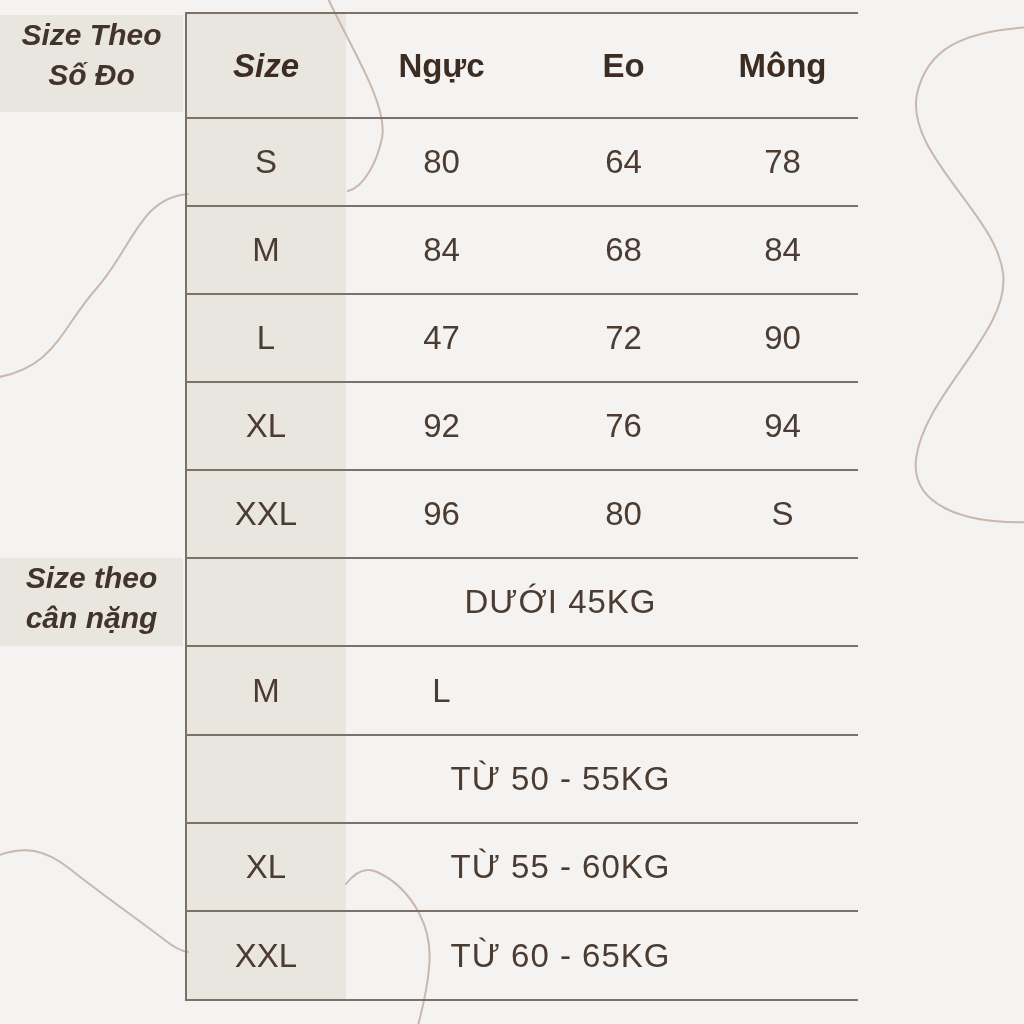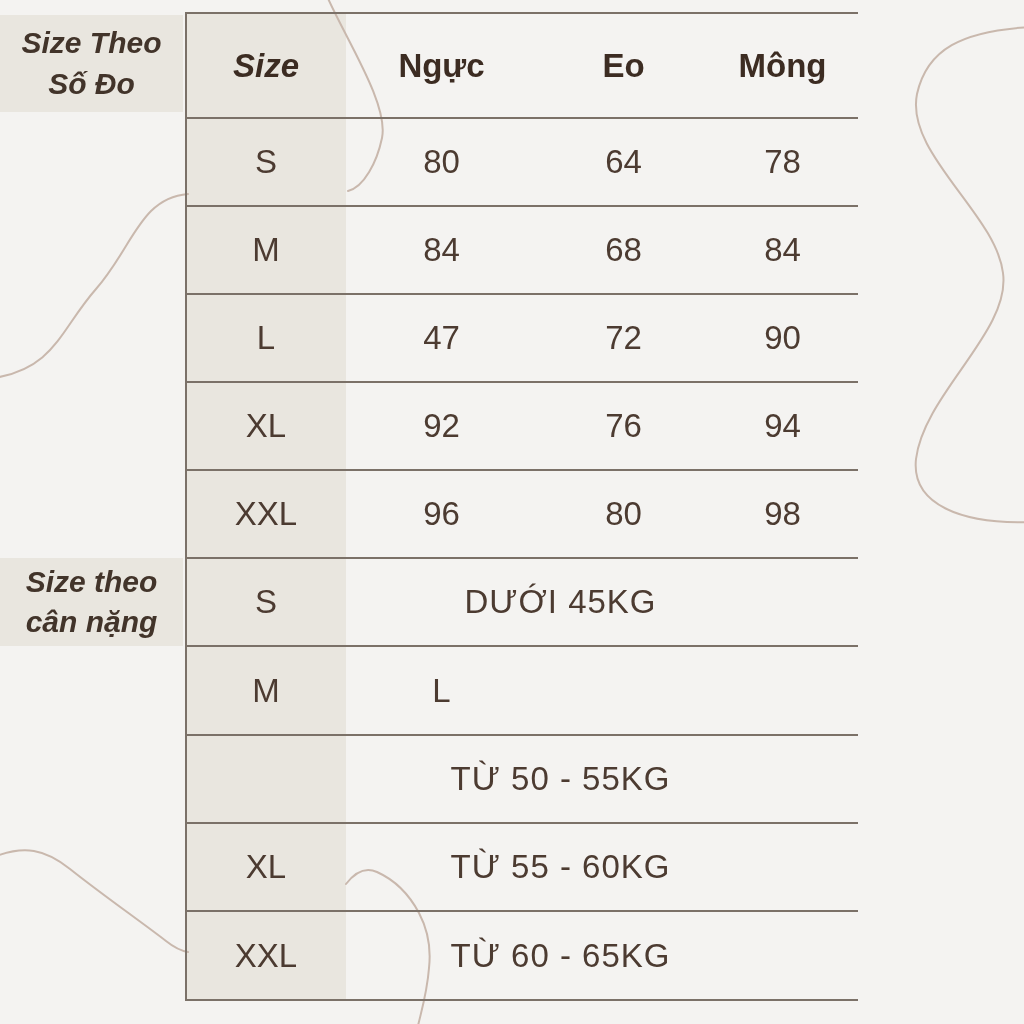--- a/index.html
+++ b/index.html
@@ -12,21 +12,21 @@
     color:#4c3b31;
   }
   
   .curves { position:absolute; left:0; top:0; z-index:3; pointer-events:none; }
   .curves path { fill:none; stroke:#c9b8ad; stroke-width:2; stroke-linecap:round; }
 
   
   .label-box {
     position:absolute; left:0; width:183px;
     background:#e9e6df;
-    display:flex; flex-direction:column; align-items:center; justify-content:center;
+    display:flex; flex-direction:column; align-items:center; justify-content:flex-start;
     font-weight:bold; font-style:italic;
     font-size:30px; line-height:1.34; color:#42342a;
     z-index:2; text-align:center;
   }
   .box1 { top:15px; height:97px; }
   .box2 { top:558px; height:88px; }
   .size-col-bg {
     position:absolute; left:186px; top:13px; width:160px; height:987px;
     background:#e9e6df; z-index:1;
   }
@@ -100,21 +100,20 @@
     <div class="cell">90</div>
 
     <div class="cell">XL</div>
     <div class="cell">92</div>
     <div class="cell">76</div>
     <div class="cell">94</div>
 
     <div class="cell">XXL</div>
     <div class="cell">96</div>
     <div class="cell">80</div>
-    <div class="cell">98</div>
 
     <div class="cell">S</div>
     <div class="cell span3">
         <span class="t">DƯỚI 45KG</span>
       </div>
 
     <div class="cell">M</div>
 
     <div class="cell">L</div>
     <div class="cell span3">

